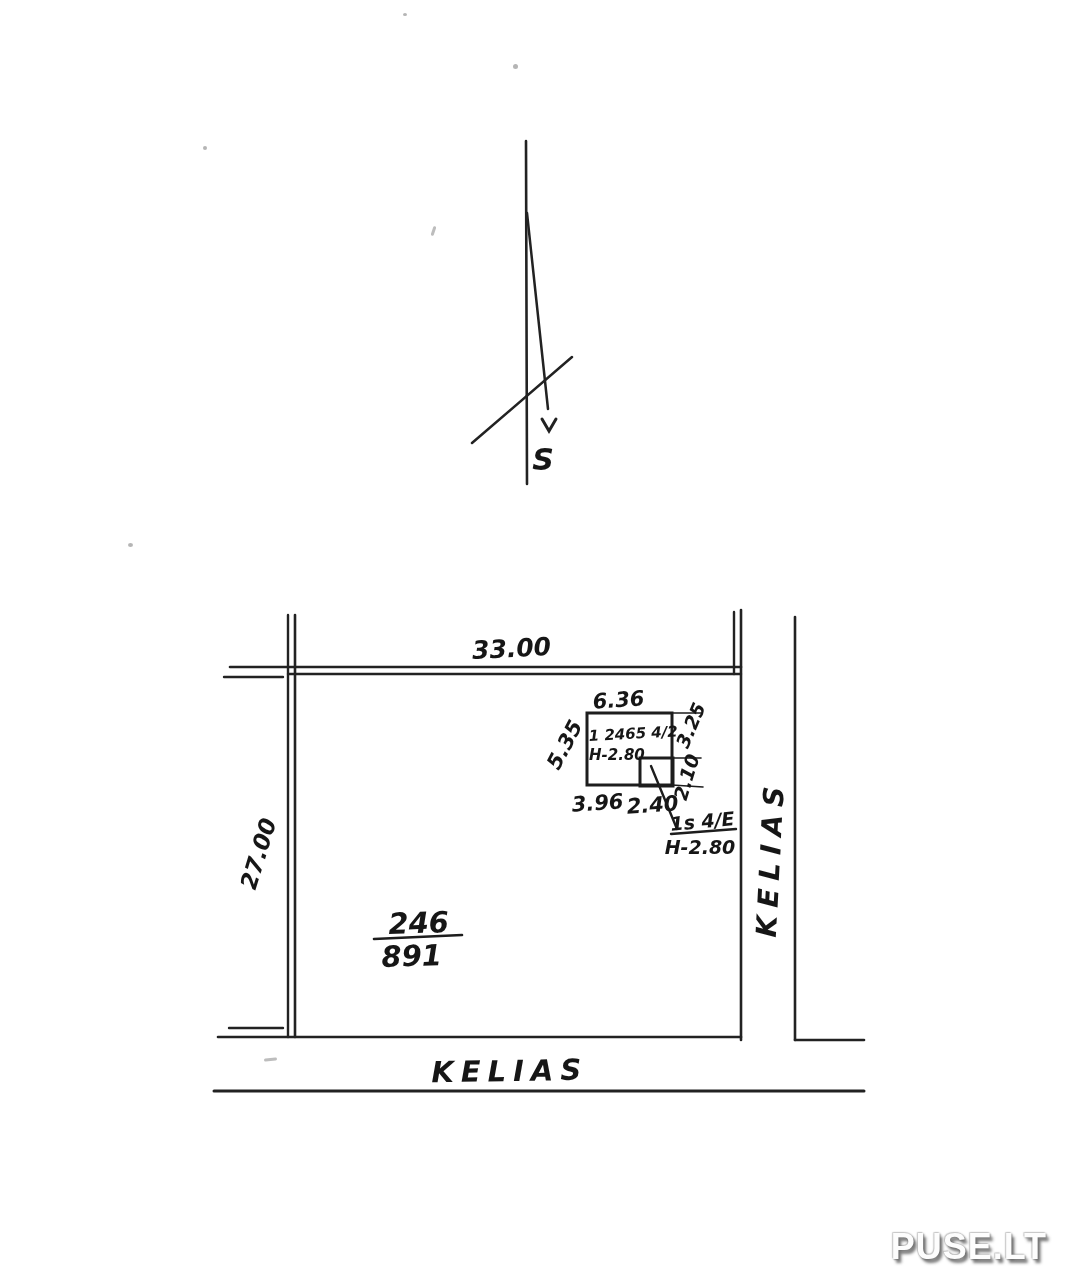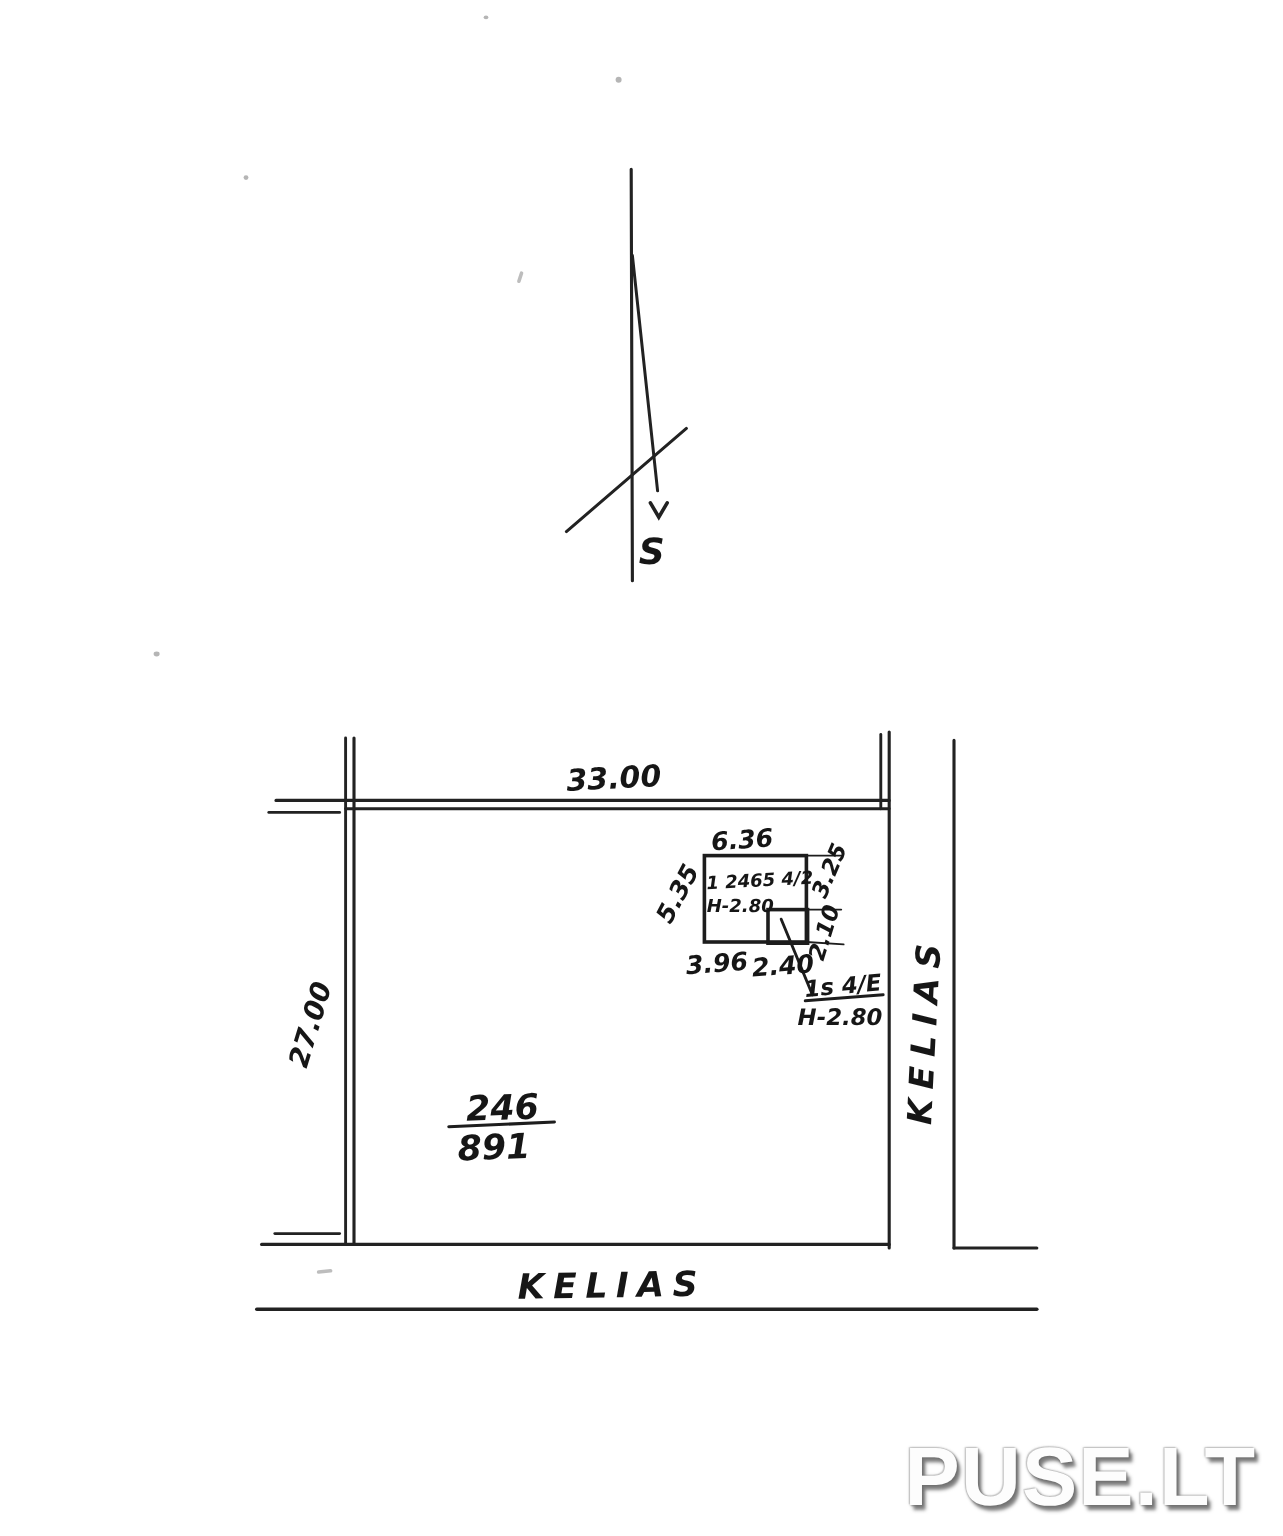--- a/index.html
+++ b/index.html
@@ -27,21 +27,21 @@
     background:rgba(90,90,90,0.4);
     border-radius:2px;
   }
   .watermark{
     position:absolute;
     right:22px;
     bottom:14px;
     text-align:right;
     font-family:"Liberation Sans", sans-serif;
     font-weight:700;
-    font-size:69px;
+    font-size:36px;
     line-height:1.02;
     letter-spacing:1px;
     color:#fdfdfd;
     text-shadow:
       3px 4px 3px rgba(105,105,105,0.85),
       1px 1px 2px rgba(130,130,130,0.9),
       -1px -1px 1px rgba(175,175,175,0.55),
       0 0 2px rgba(150,150,150,0.7);
   }
 </style>

